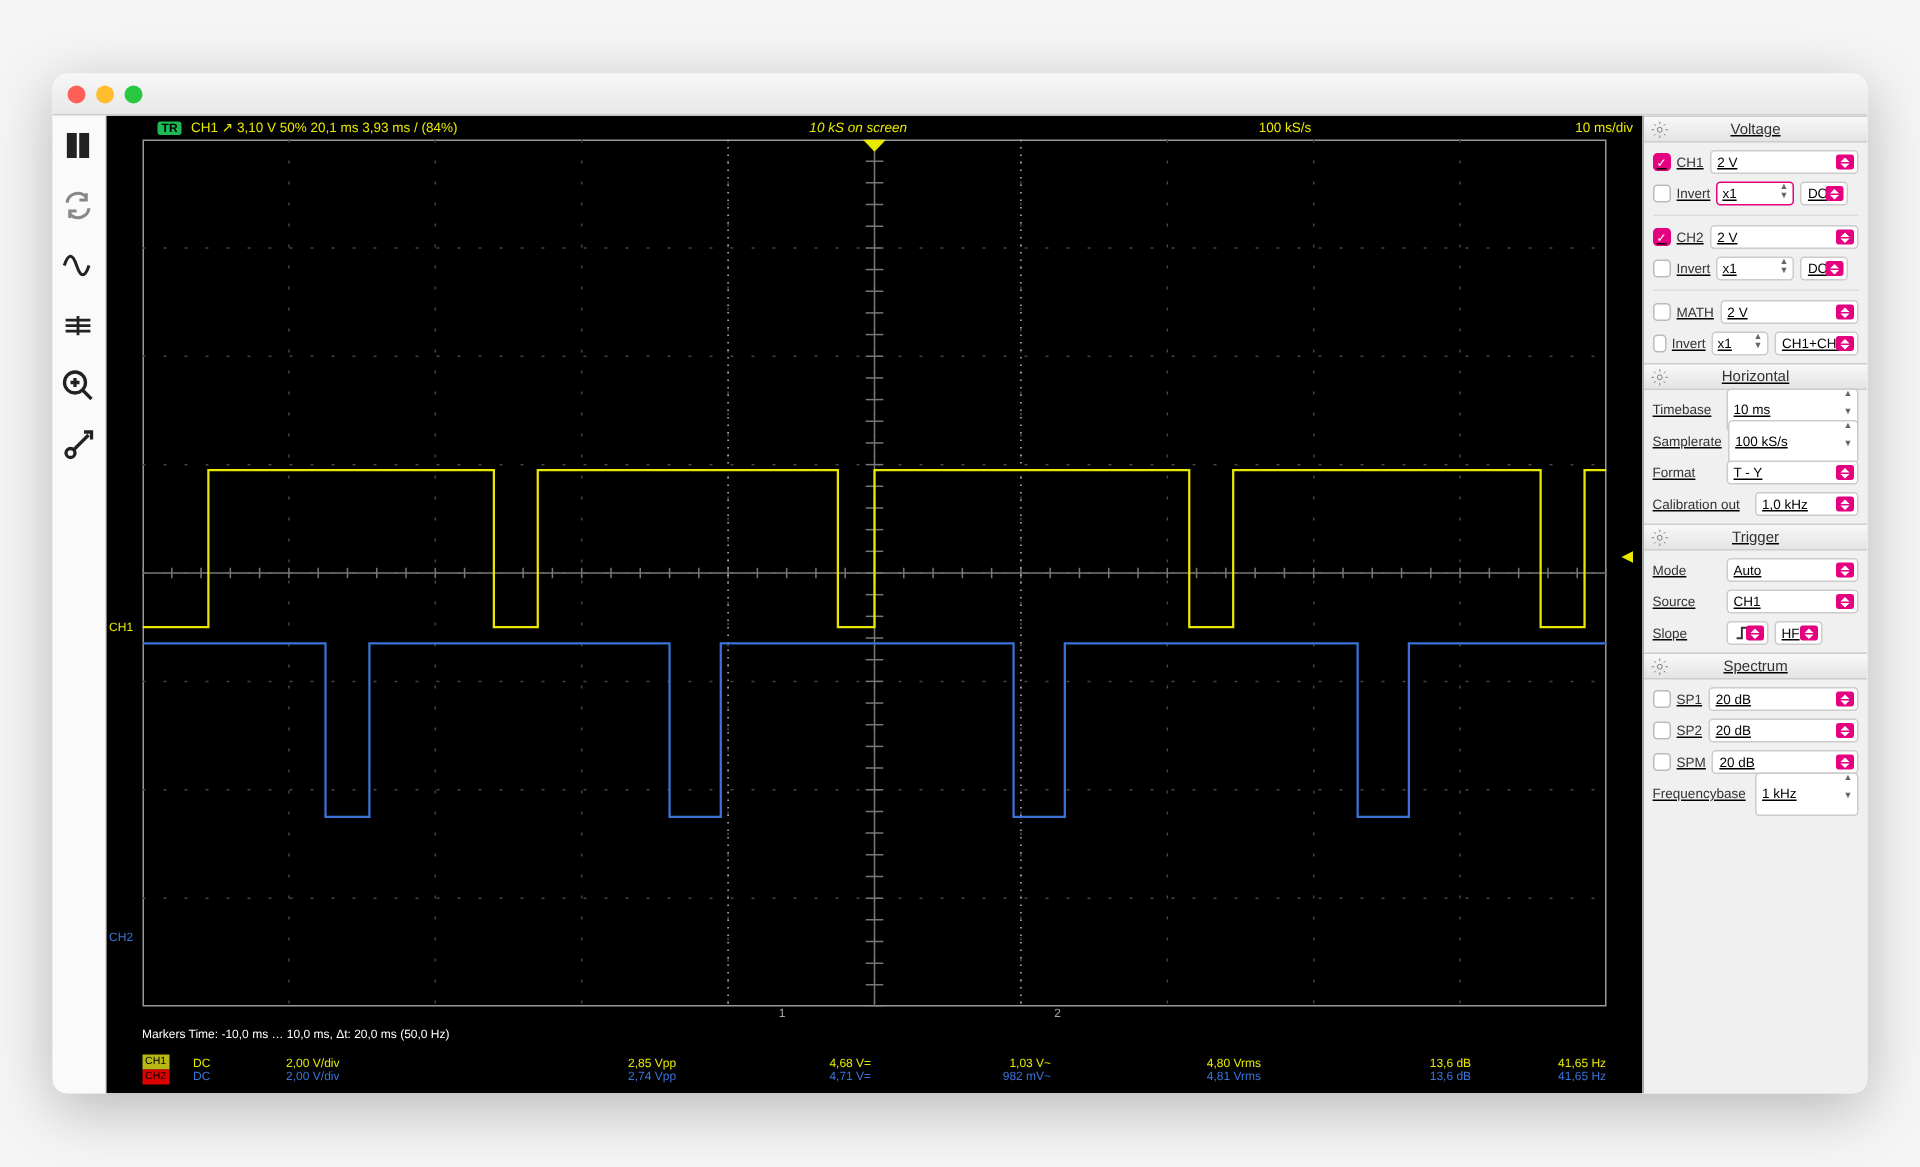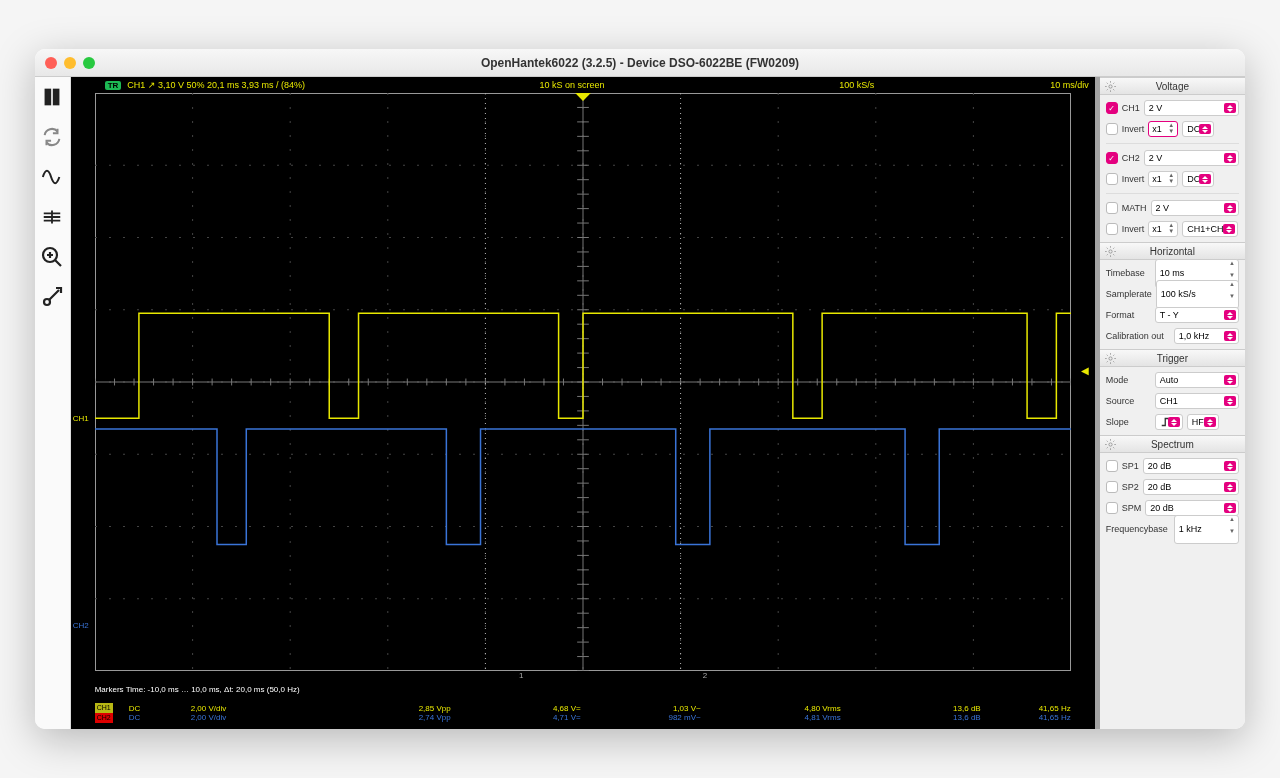--- a/index.html
+++ b/index.html
@@ -13,73 +13,72 @@
 .traffic .g { background:#28c940; }
 .titlebar .title { position: absolute; left: 0; right: 0; text-align: center; font-size: 12px; font-weight: 600; color: #333; pointer-events: none;}
 .body { flex: 1; display: flex; overflow: hidden; }
 .toolbar { width: 38px; background: #fafafa; border-right: 1px solid #ddd; display: flex; flex-direction: column; align-items: center; padding-top: 6px; gap: 12px; }
 .toolbar .tb { width: 28px; height: 28px; display: flex; align-items: center; justify-content: center; color: #333; cursor: pointer; }
 .toolbar svg { stroke: #222; fill: none; stroke-width: 2.2; }
 .center { flex: 1; background: #000; display: flex; flex-direction: column; color: #fff; font-size: 9px; }
 .topinfo { height: 16px; display: flex; align-items: center; gap: 6px; padding: 0 6px; }
 .topinfo .tr { background:#1db954; color:#000; font-size:8px; padding:0 3px; border-radius:2px; font-weight:700;margin-left:28px;}
 .topinfo .yel { color:#e8e800; }
-.topinfo .mid { flex:1; text-align:center; color:#e8e800; position: relative; }
+.topinfo .mid { flex:1; text-align:center; color:#e8e800; position: relative; font-style: italic; }
 .topinfo .r1 { color:#e8e800; }
 .scopewrap { flex:1; position: relative; margin: 0 24px 0 24px; }
 .scopewrap .chlabel { position:absolute; left:-22px; font-size:8px; }
 .scopewrap .chlabel.c1 { color:#e8e800; top: 56.3%; transform: translateY(-50%); }
 .scopewrap .chlabel.c2 { color:#3a74d8; top: 92%; transform: translateY(-50%); }
 .trigmark { position:absolute; right:-18px; top:47%; color:#e8e800; font-size:10px; }
 .scopewrap canvas, .scopewrap svg.plot { position:absolute; inset:0; width:100%; height:100%; }
 .bmark { height: 14px; color:#aaa; font-size:8px; padding-left: 40px; border-top: 0; }
 .markers { height: 14px; color:#fff; font-size:8px; padding-left:24px; }
 .measgrid { height: 30px; display:grid; grid-template-columns: 34px 62px 100px 160px 130px 120px 140px 140px 90px; font-size:8px; align-items:center; padding: 0 24px 3px 24px; }
 .measgrid .chbox { width:18px; height:20px; display:flex; flex-direction:column; }
 .measgrid .chbox span { flex:1; display:flex; align-items:center; justify-content:center; font-size:7px; color:#000;}
 .measgrid .chbox .a { background:#b8b814; }
 .measgrid .chbox .b { background:#d00; color:#000;}
 .measgrid .col div:first-child { color:#e8e800; }
 .measgrid .col div:last-child { color:#3a74d8; }
-.rightpanel { width: 160px; background:#f0f0f0; border-left:5px solid #a3a3a3; overflow-y:auto; font-size:10px; }
+.rightpanel { width: 160px; background:#f0f0f0; border-left:1px solid #a3a3a3; overflow-y:auto; font-size:10px;text-decoration:underline; }
 .panel-sec-hdr { height:18px; background:linear-gradient(#f8f8f8,#e4e4e4); border-top:1px solid #ccc; border-bottom:1px solid #ccc; display:flex; align-items:center; justify-content:center; font-size:10px; position:relative; color:#333;}
 .panel-sec-hdr .gear { position:absolute; left:4px; top:2px; width:13px; height:13px; }
 .panel-body { padding: 4px 6px; display:flex; flex-direction:column; gap:3px;}
 .row { display:flex; align-items:center; gap:4px; height:18px; }
 .row .lbl { flex: 0 0 45px; font-size:9px; color:#333; }
 .cbk { width:12px; height:12px; border-radius:3px; border:1px solid #bbb; background:#fff; display:inline-flex; align-items:center; justify-content:center; font-size:9px; cursor:pointer;}
 .cbk.on { background:#e4007f; border-color:#e4007f; color:#fff; }
 .cbk.on::after { content:"✓"; font-size:8px; }
 .chtxt { font-size:9px; color:#333;}
 .selectish { flex:1; height:16px; background:#fff; border:1px solid #ccc; border-radius:3px; display:flex; align-items:center; padding:0 4px; font-size:9px; position:relative; cursor:pointer;}
 .selectish .caret { position:absolute; right:2px; top:2px; bottom:2px; width:12px; background:#e4007f; border-radius:2px; display:flex; flex-direction:column; align-items:center; justify-content:center; }
 .selectish .caret::before { content:""; border-left:3px solid transparent; border-right:3px solid transparent; border-bottom:3px solid #fff; margin-bottom:1px;}
 .selectish .caret::after { content:""; border-left:3px solid transparent; border-right:3px solid transparent; border-top:3px solid #fff;}
-.spin { width:30px; height:16px; background:#fff; border:1px solid #ccc; border-radius:3px; display:flex; align-items:center; padding:0 3px; font-size:9px; position:relative;}
+.spin { width:52px; height:16px; background:#fff; border:1px solid #ccc; border-radius:3px; display:flex; align-items:center; padding:0 3px; font-size:9px; position:relative;}
 .spin .sbtn { position:absolute; right:1px; top:1px; bottom:1px; width:10px; display:flex; flex-direction:column;}
 .spin .sbtn span { flex:1; font-size:6px; line-height:5px; color:#666; text-align:center;}
 .selectish.sm { flex:0 0 32px; }
 .selectish.hf { flex:0 0 32px; }
 .hline { height:1px; background:#ddd; margin:2px 0;}
 .numinput { flex:1; height:29px; background:#fff; border:1px solid #ccc; border-radius:3px; display:flex; align-items:center; padding:0 4px; font-size:9px; position:relative;}
 .numinput .sbtn { position:absolute; right:1px; top:1px; bottom:1px; width:10px; display:flex; flex-direction:column;}
 .numinput .sbtn span{flex:1;font-size:6px;line-height:5px;color:#666;text-align:center;}
 .slope-icon { width:14px; height:14px; display:inline-block;}
 </style>
 </head>
 <body>
 
 <div class="window">
   <div class="titlebar">
     <div class="traffic">
       <span class="r"></span>
       <span class="y"></span>
       <span class="g"></span>
     </div>
-    <div class="title">OpenHantek6022 (3.2.5) - Device DSO-6022BE (FW0209)</div>
   </div>
   <div class="body">
     <div class="toolbar">
       <div class="tb">
           <svg width="22" height="22" viewBox="0 0 24 24">
             <rect x="5" y="4" width="5" height="16" fill="#222"></rect>
             <rect x="14" y="4" width="5" height="16" fill="#222"></rect>
           </svg>
         </div>
       <div class="tb">

